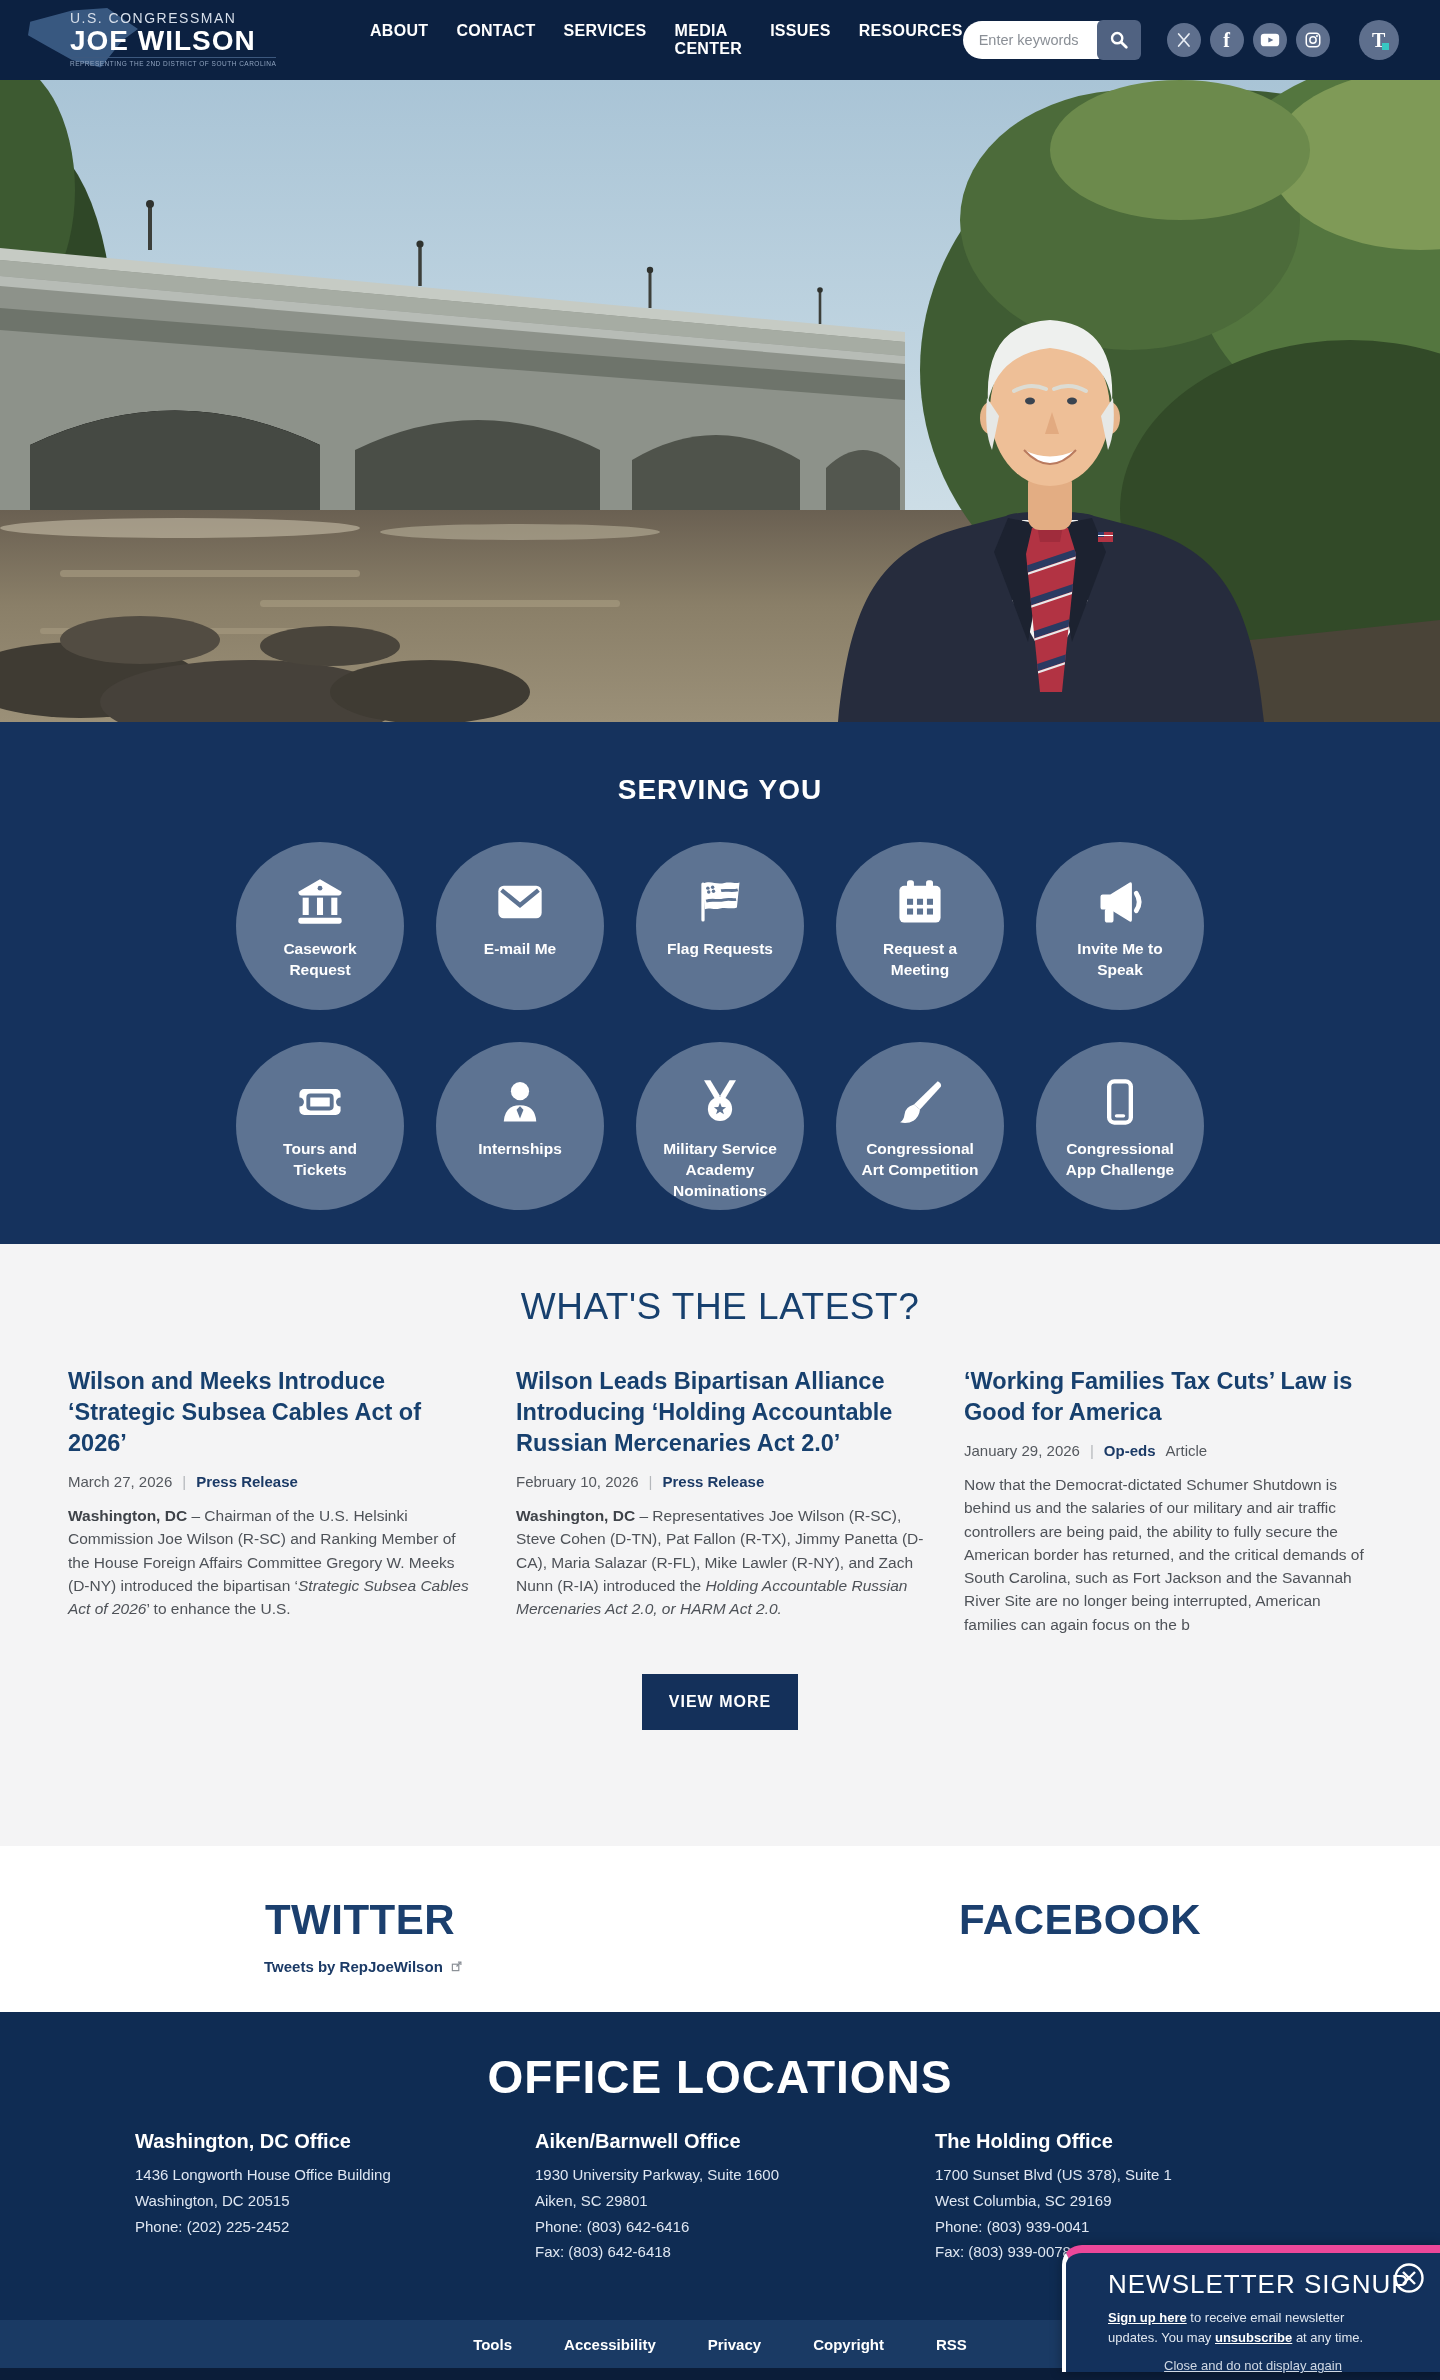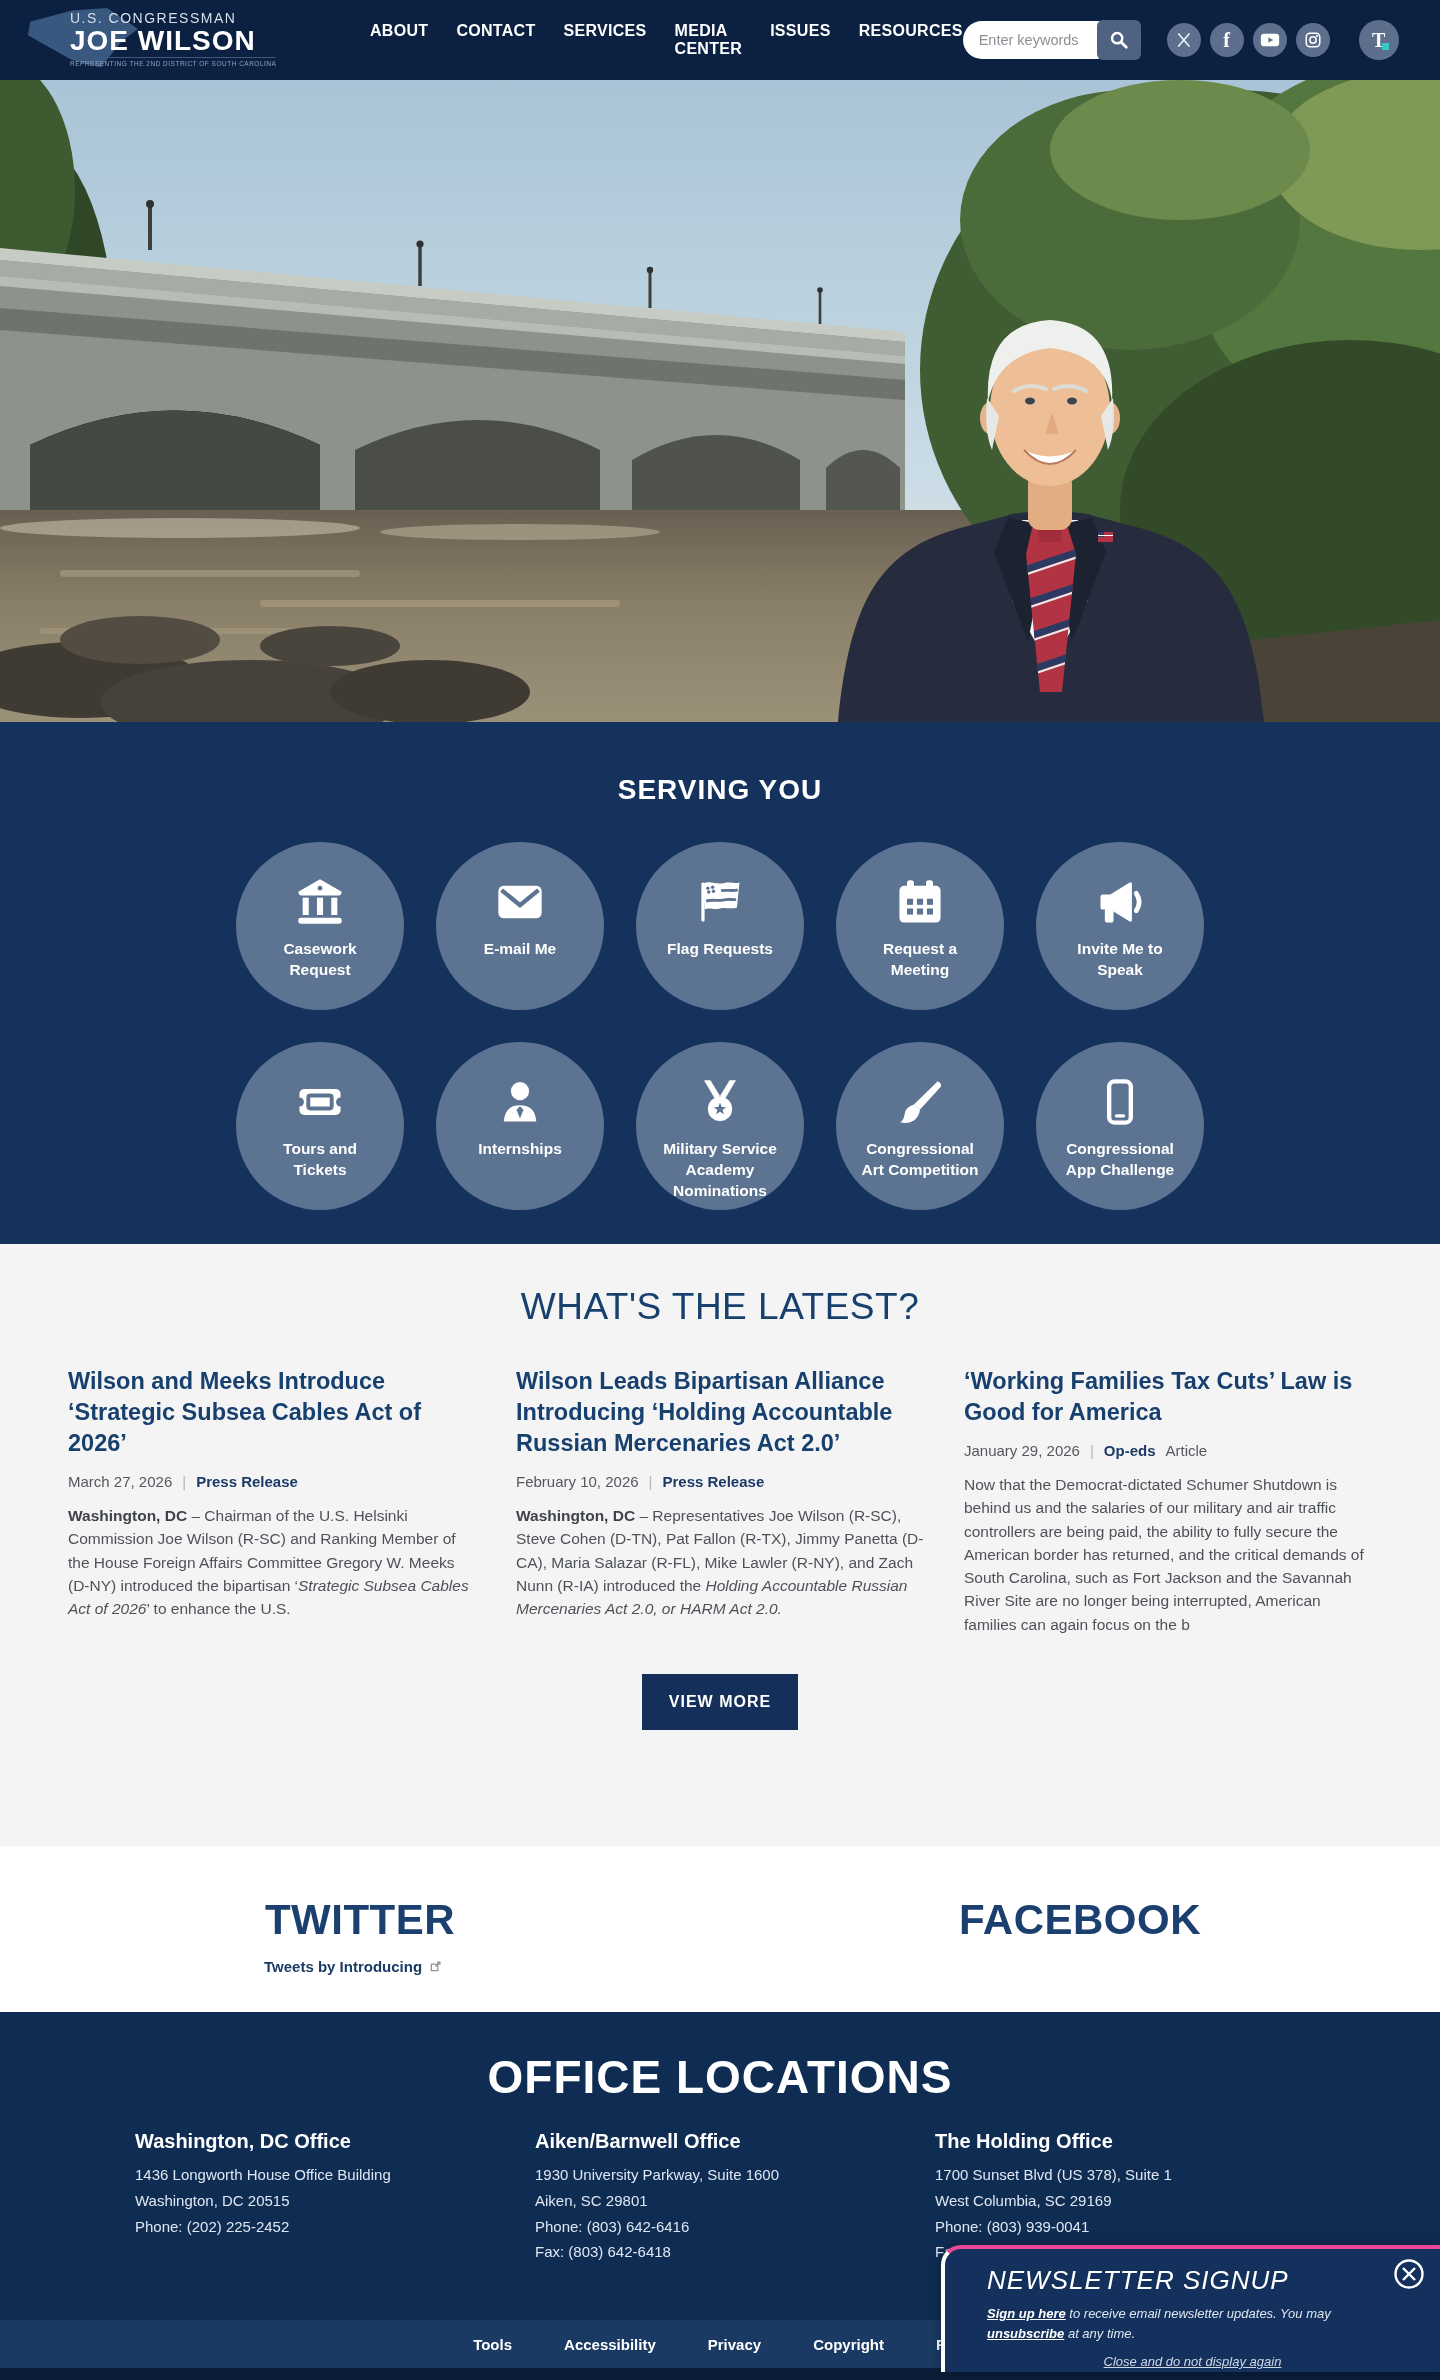--- a/index.html
+++ b/index.html
@@ -71,21 +71,21 @@
   .office { width:360px; }
   .office h3 { font-size:20px; font-weight:700; margin-bottom:9px; }
   .office div { font-size:15px; color:#dfe7f2; line-height:1.72; }
 
   
   .footerbar { height:48px; background:#1a3a64; display:flex; align-items:center; justify-content:center; gap:52px; }
   .footerbar a { color:#fff; font-size:15px; font-weight:700; text-decoration:none; }
   .bottomstrip { height:12px; background:#0b1d39; }
 
   
-  .popup { position:absolute; right:0; top:2245px; width:499px; height:127px; background:#13315c; border-top:4px solid #ec4899; border-left:4px solid #fff; border-top-left-radius:20px; box-shadow:0 0 12px rgba(0,0,0,.35); z-index:20;font-style:italic; }
+  .popup { position:absolute; right:0; top:2245px; width:378px; height:127px; background:#13315c; border-top:8px solid #ec4899; border-left:4px solid #fff; border-top-left-radius:20px; box-shadow:0 0 12px rgba(0,0,0,.35); z-index:20; }
   .popup h4 { color:#fff; font-size:26px; font-weight:400; letter-spacing:1px; margin:16px 0 0 42px; }
   .popup .ptext { color:#dfe6ef; font-size:13px; line-height:1.55; margin:8px 44px 0 42px; }
   .popup .ptext b { color:#fff; text-decoration:underline; cursor:pointer; }
   .popup .pclose { text-align:center; margin-top:10px; font-size:13px; }
   .popup .pclose a { color:#cfd8e4; text-decoration:underline; }
   .popup .x { position:absolute; right:14px; top:8px; cursor:pointer; }
 </style>
 </head>
 <body>
 
@@ -413,21 +413,21 @@
     </div>
     <div class="viewmore-row">
       <button class="viewmore">VIEW MORE</button>
     </div>
   </div>
 
   <div class="feeds">
     <div class="feed-col">
       <h2>TWITTER</h2>
       <div class="tweets-link">
-        <a href="#">Tweets by Introducing</a>
+        <a href="#">Tweets by RepJoeWilson</a>
         <svg width="11" height="11" viewBox="0 0 12 12" style="margin-left:4px;">
             <rect x="1.5" y="3.5" width="7" height="7" fill="none" stroke="#8a8f96" stroke-width="1.3"></rect>
             <line x1="6" y1="6" x2="10.6" y2="1.4" stroke="#8a8f96" stroke-width="1.3"></line>
             <polyline points="7.6,1.2 10.8,1.2 10.8,4.4" fill="none" stroke="#8a8f96" stroke-width="1.3"></polyline>
           </svg>
       </div>
     </div>
     <div class="feed-col">
       <h2>FACEBOOK</h2>
     </div>

